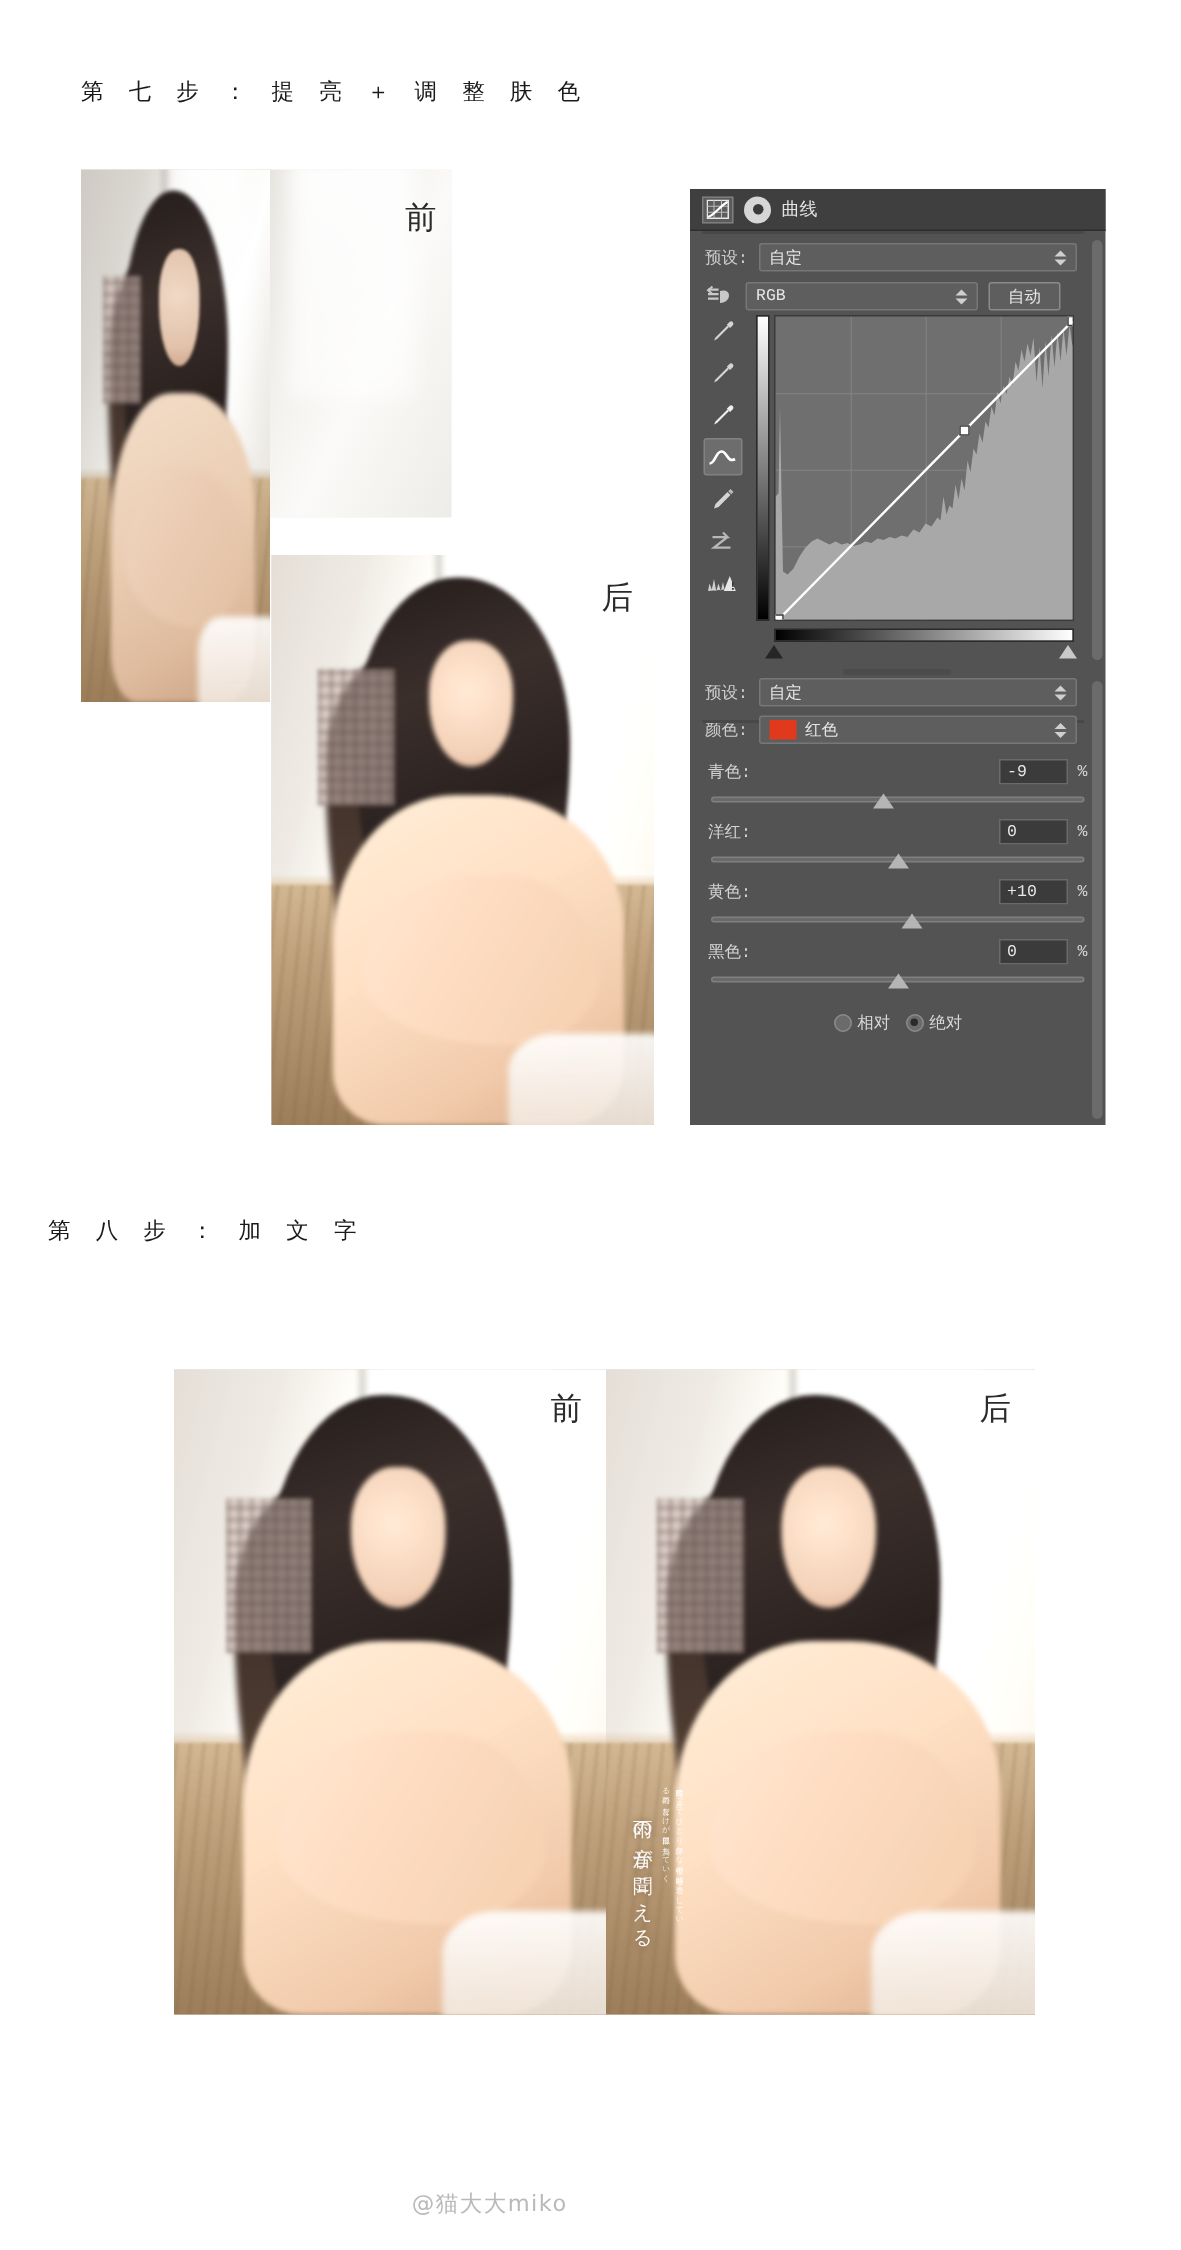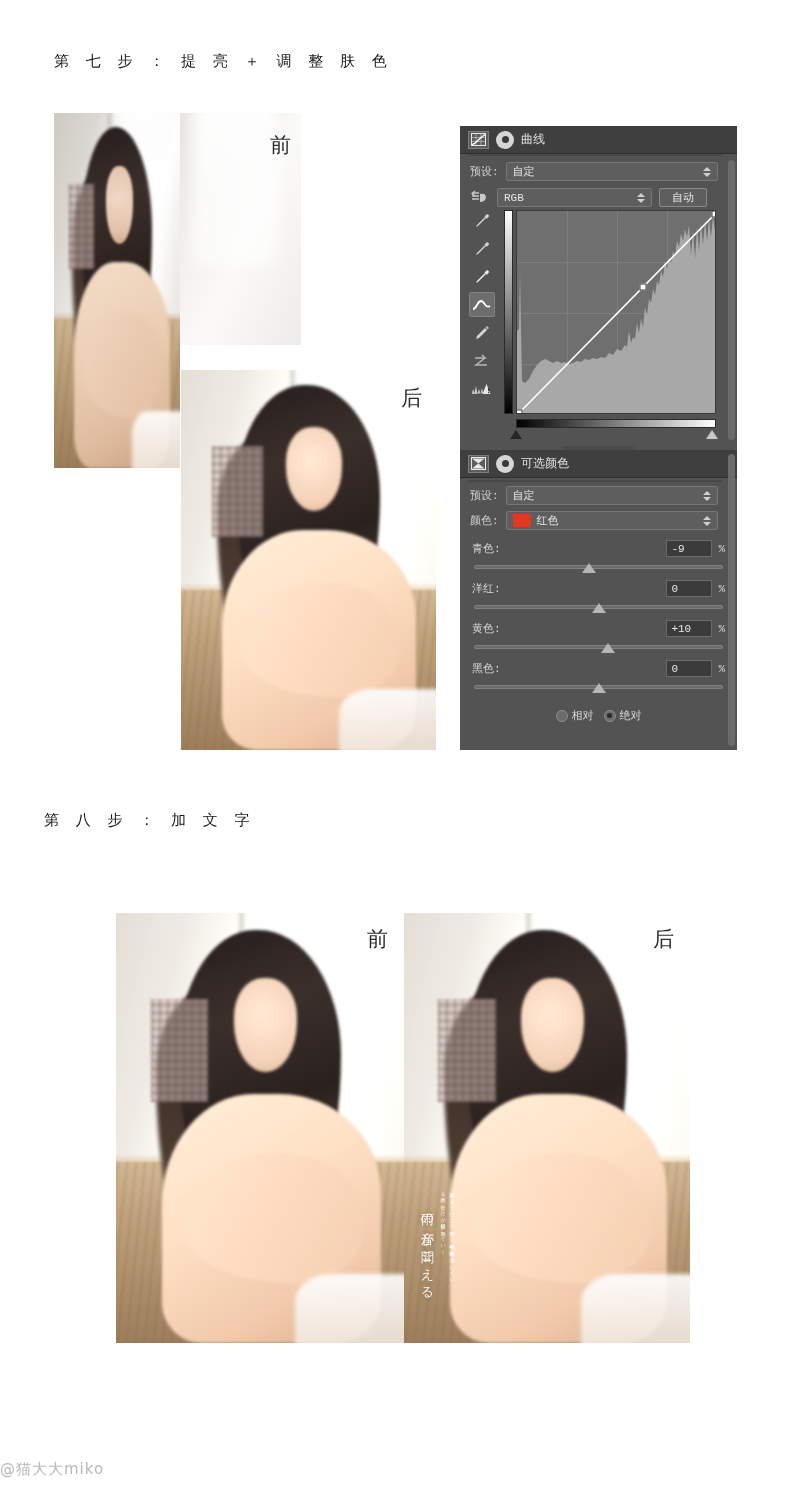--- a/index.html
+++ b/index.html
@@ -15,36 +15,37 @@
   
   .step-heading {
     position: absolute;
     font-size: 15px;
     letter-spacing: 6px;
     color: #1a1a1a;
     font-family: "DejaVu Sans", "Liberation Sans", sans-serif;
     white-space: nowrap;
   }
   #step7-heading { left: 54px; top: 52px; }
-  #step8-heading { left: 44px; top: 811px; }
+  #step8-heading { left: 32px; top: 811px; }
 
   .footer-note {
     position: absolute;
     left: 0; right: 0;
     top: 1383px;
     text-align: center;
     font-size: 14px;
     letter-spacing: 6px;
     color: #1a1a1a;
     font-family: "DejaVu Sans", "Liberation Sans", sans-serif;
   }
   .watermark {
     position: absolute;
     left: 0; right: 0;
     top: 1460px;
+    text-align: center;
     font-size: 15px;
     color: #b9b9b9;
     letter-spacing: 1px;
     font-family: "DejaVu Sans", "Liberation Sans", sans-serif;
   }
 
   
   .photo { position: absolute; overflow: hidden; background:#d8d2cc; }
   .photo .label {
     position: absolute;
@@ -494,31 +495,20 @@
       <div class="bp-tri" style="left:246px; top:222px;"></div>
     </div>
 
     <div class="panel-scrollbar" style="top:34px; height:280px;"></div>
   </div>
 
   <div class="ps-panel" style="left:460px; top:444px; width:277px; height:306px;">
 
     <div class="hsep" style="left:102px; top:2px; width:72px;"></div>
 
-    <div class="ps-titlebar" style="margin-top:6px;">
-      <div class="icon-box">
-        <svg width="15" height="13" viewBox="0 0 15 13">
-          <rect x="0.5" y="0.5" width="14" height="12" fill="none" stroke="#e8e8e8" stroke-width="1"></rect>
-          <path d="M1,1.5 L13.5,1.5 L7.3,6.5 Z" fill="#e8e8e8"></path>
-          <path d="M1,11.5 L13.5,11.5 L7.3,6.5 Z" fill="#e8e8e8"></path>
-        </svg>
-      </div>
-      <div class="icon-circle"></div>
-      <div class="ps-title-text">可选颜色</div>
-    </div>
 
     <div class="hsep" style="left:8px; right:14px; top:36px; height:2px; background:#484848;"></div>
 
     <div class="ps-row" style="margin-top:8px;">
       <div class="ps-label">预设:</div>
       <div class="ps-select" style="max-width:212px;">
         <span>自定</span>
         <span class="spin">
             <i class="up"></i>
             <i class="dn"></i>

